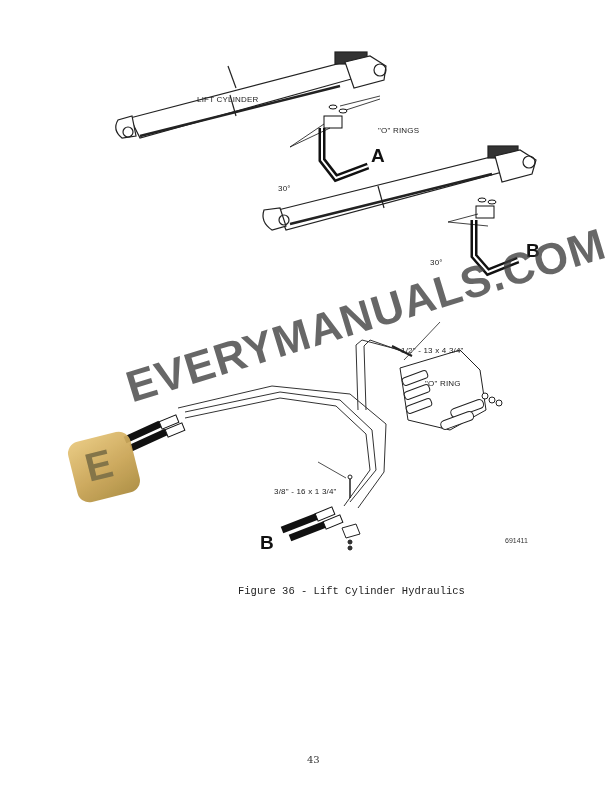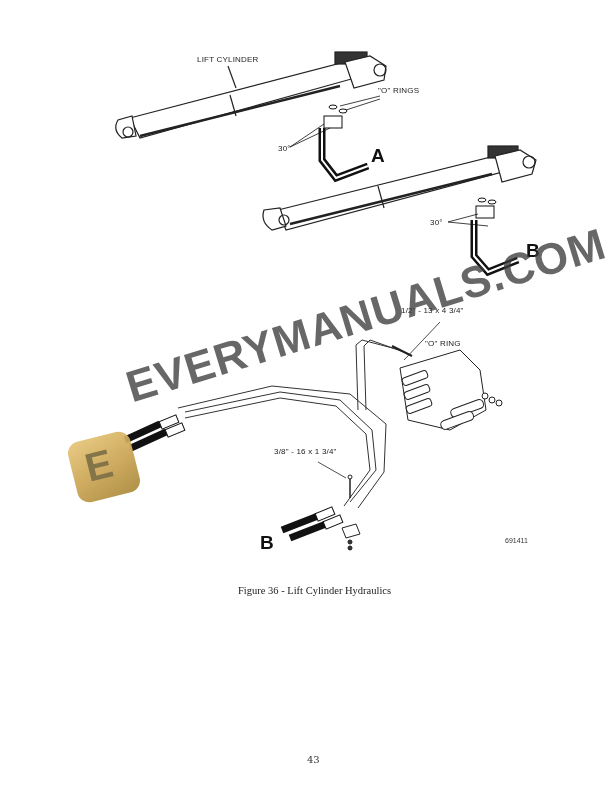--- a/index.html
+++ b/index.html
@@ -1,24 +1,24 @@
 <!DOCTYPE html>
 <html><head>
 <meta charset="utf-8">
 <style>
   html, body { margin:0; padding:0; background:#ffffff; }
   body { width:612px; height:792px; position:relative; overflow:hidden;
          font-family:"Liberation Sans", sans-serif; color:#1a1a1a; }
   .page { position:absolute; left:0; top:0; width:612px; height:792px; background:#fff; }
   svg.art { position:absolute; left:0; top:0; width:612px; height:792px; }
   .lbl { position:absolute; font-family:"Liberation Sans", sans-serif; font-size:8px;
-         color:#222; white-space:nowrap; letter-spacing:0.2px; }
+         color:#222; white-space:nowrap; letter-spacing:0.2px;margin-top:40px; }
   .big { position:absolute; font-family:"Liberation Sans", sans-serif; font-weight:bold;
          font-size:19px; color:#111; }
-  .caption { position:absolute; left:238px; top:585px; font-family:Liberation Serif, serif;
+  .caption { position:absolute; left:238px; top:585px; font-family:Liberation Mono, monospace;
              font-size:10.5px; color:#222; }
   .pnum { position:absolute; left:307px; top:754px; font-family:"DejaVu Serif", serif;
           font-size:10px; color:#333; }
   .partno { position:absolute; left:505px; top:537px; font-size:7px; color:#333;
             font-family:"Liberation Sans", sans-serif; }
   .wm-text { position:absolute; left:135px; top:362px; font-family:"Liberation Sans", sans-serif;
              font-weight:bold; font-size:44px; color:rgba(60,60,60,0.78);
              transform:rotate(-17deg); transform-origin:left bottom; white-space:nowrap;
              letter-spacing:1px; }
   .wm-logo { position:absolute; left:72px; top:436px; width:64px; height:62px;

